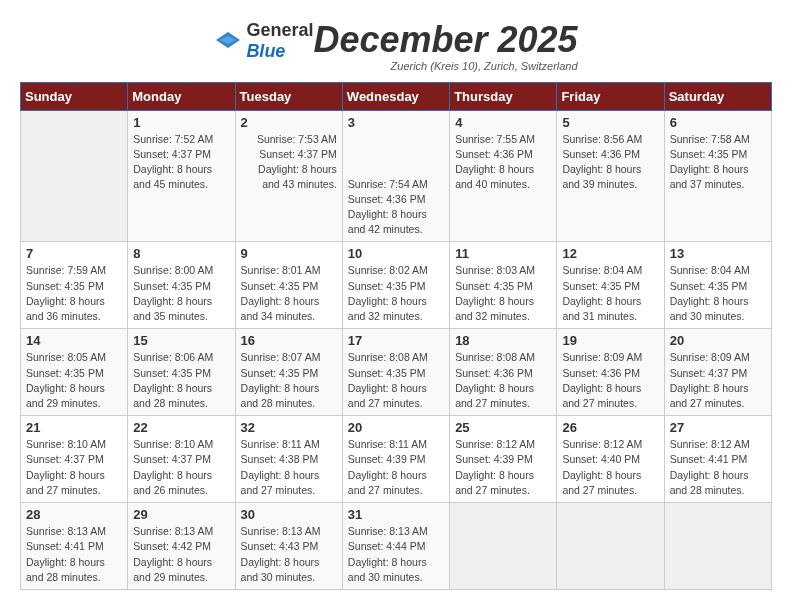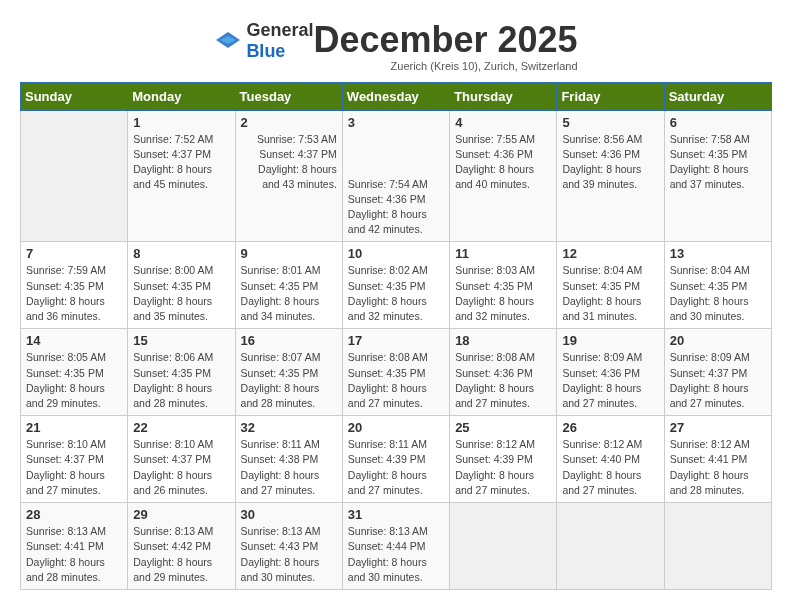--- a/index.html
+++ b/index.html
@@ -23,45 +23,47 @@
     }
     .logo-text-general {
       font-size: 18px;
       font-weight: bold;
       color: #333;
     }
     .logo-text-blue {
       font-size: 18px;
       font-weight: bold;
       color: #1a6bbf;
+      font-style: italic;
     }
     .logo-icon {
       width: 28px;
       height: 22px;
     }
     .title-block {
       text-align: right;
+      font-style: italic;
     }
     .month-title {
       font-size: 36px;
       font-weight: bold;
       color: #333;
       line-height: 1.1;
     }
     .location-title {
       font-size: 11px;
       color: #555;
     }
     table {
       width: 100%;
       border-collapse: collapse;
       table-layout: fixed;
     }
     thead tr th {
-      background: #4d7c0f;
+      background: #7f1d1d;
       color: #fff;
       font-size: 13px;
       font-weight: bold;
       padding: 6px 4px;
       text-align: left;
       border: 1px solid #2d6db5;
     }
     tbody tr td {
       border: 1px solid #ccc;
       vertical-align: top;

